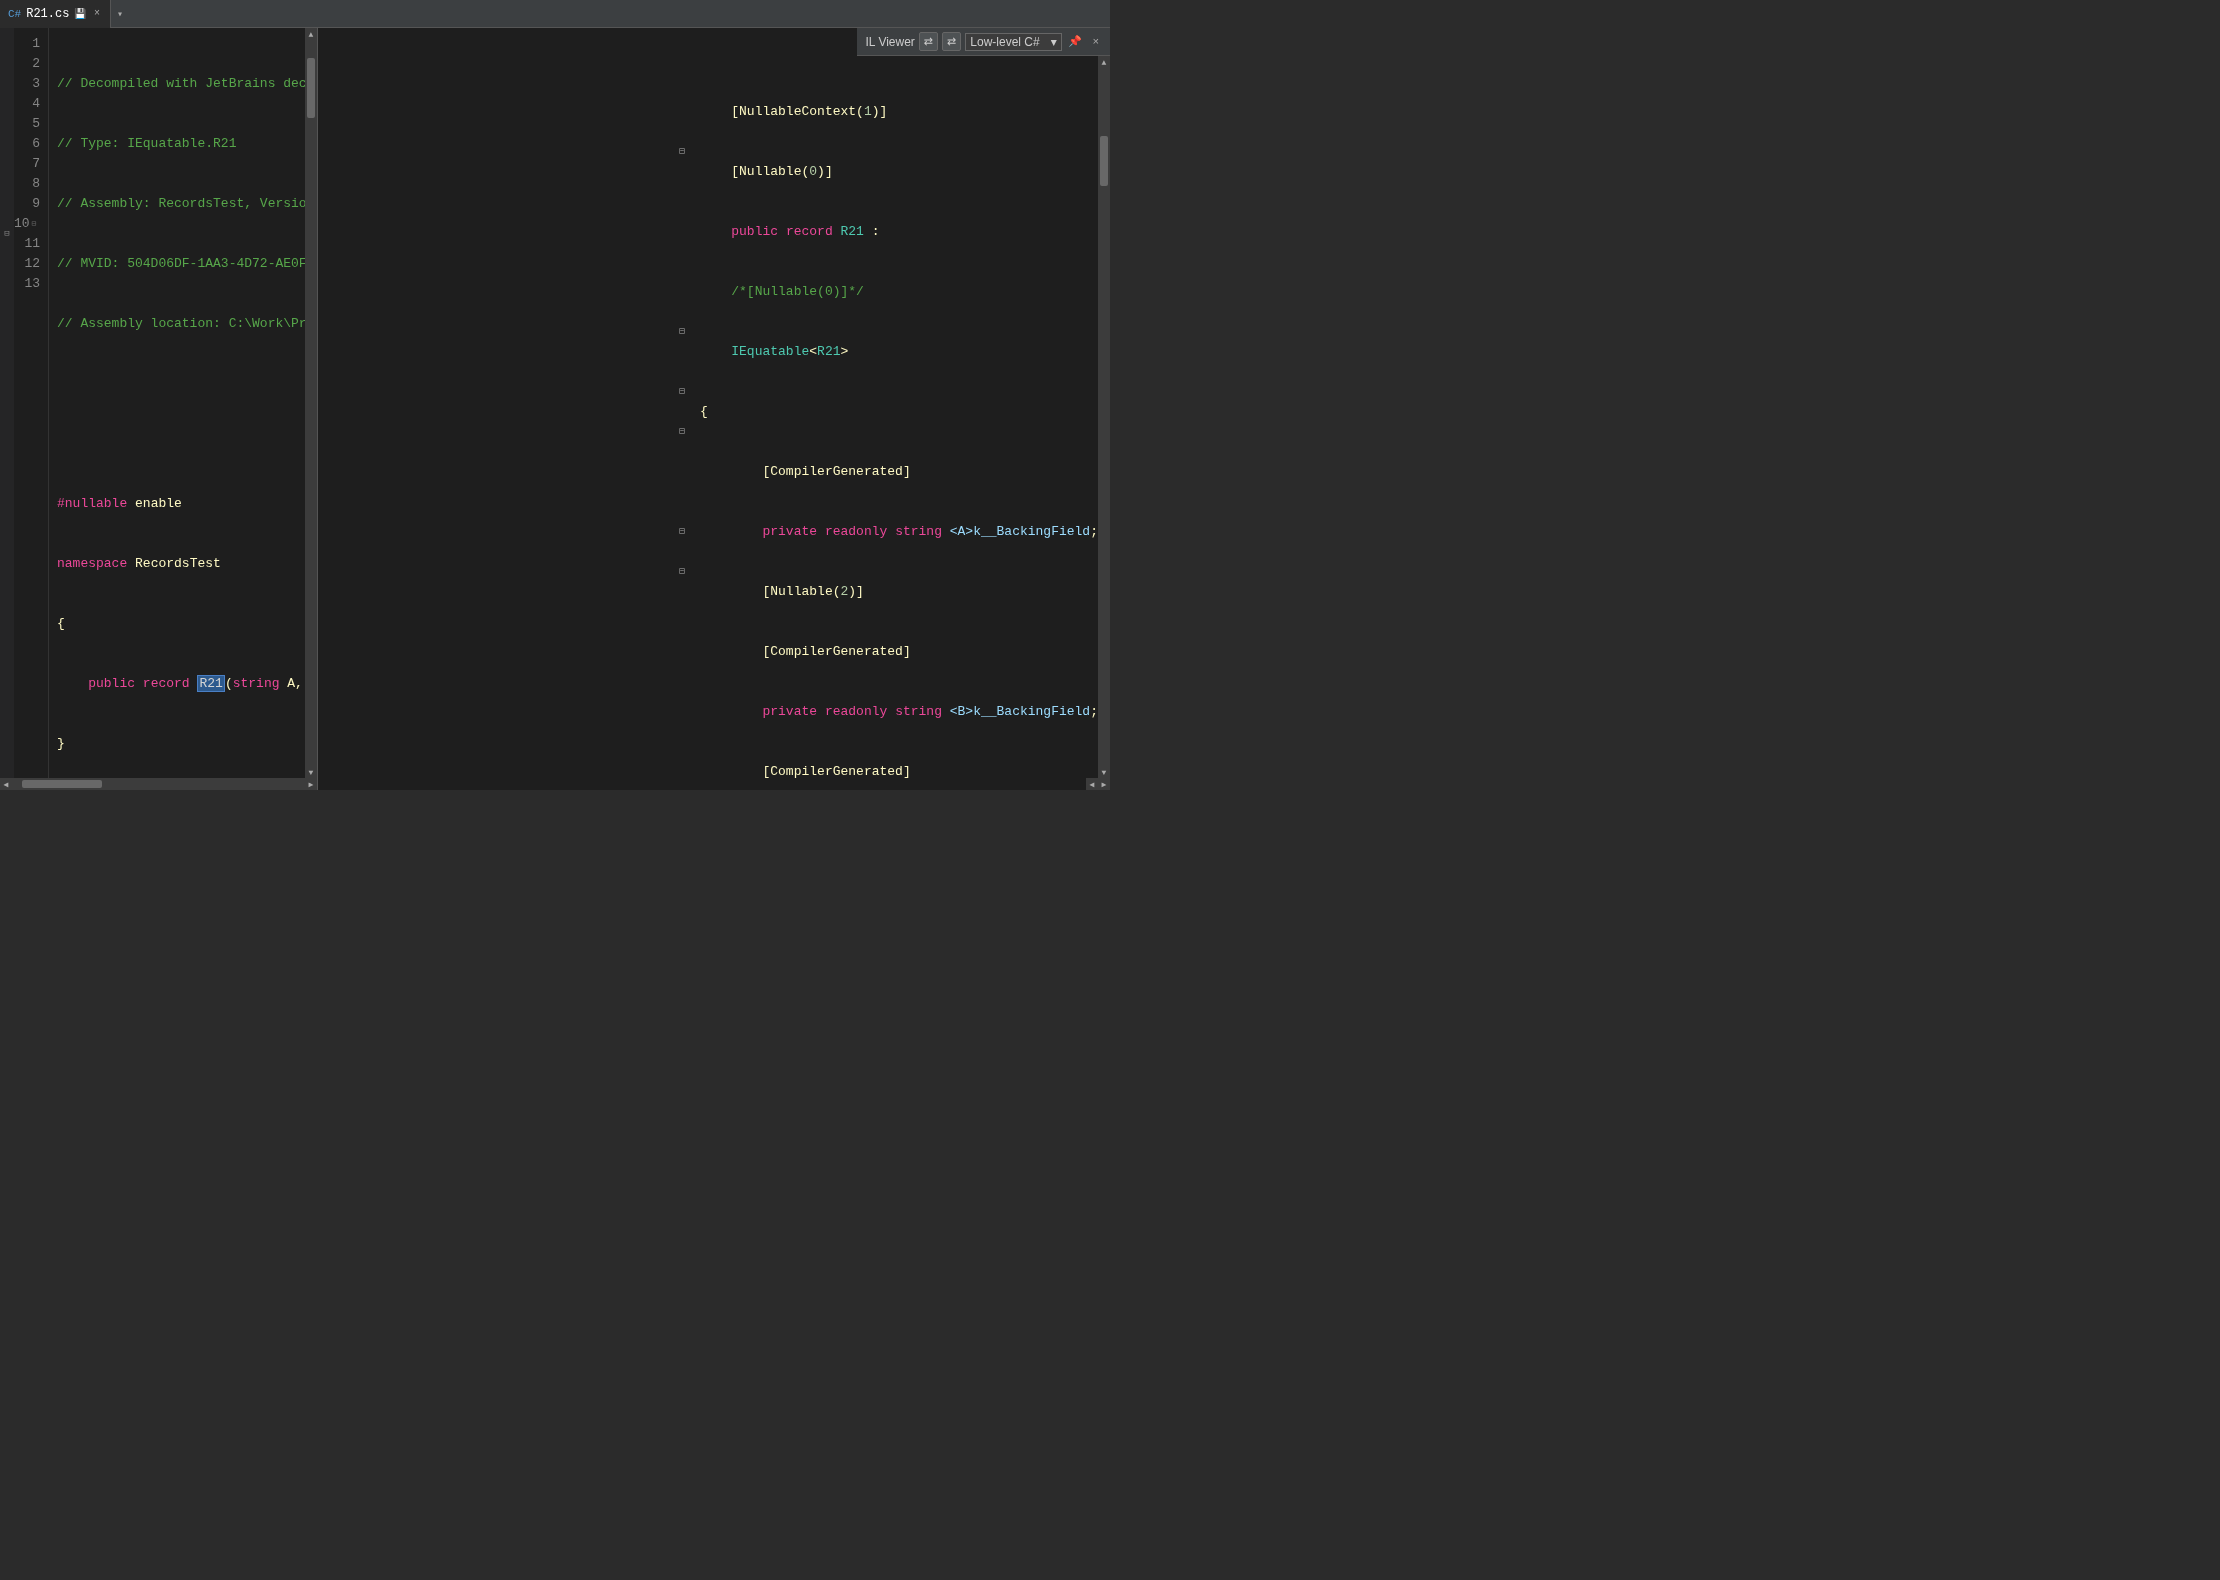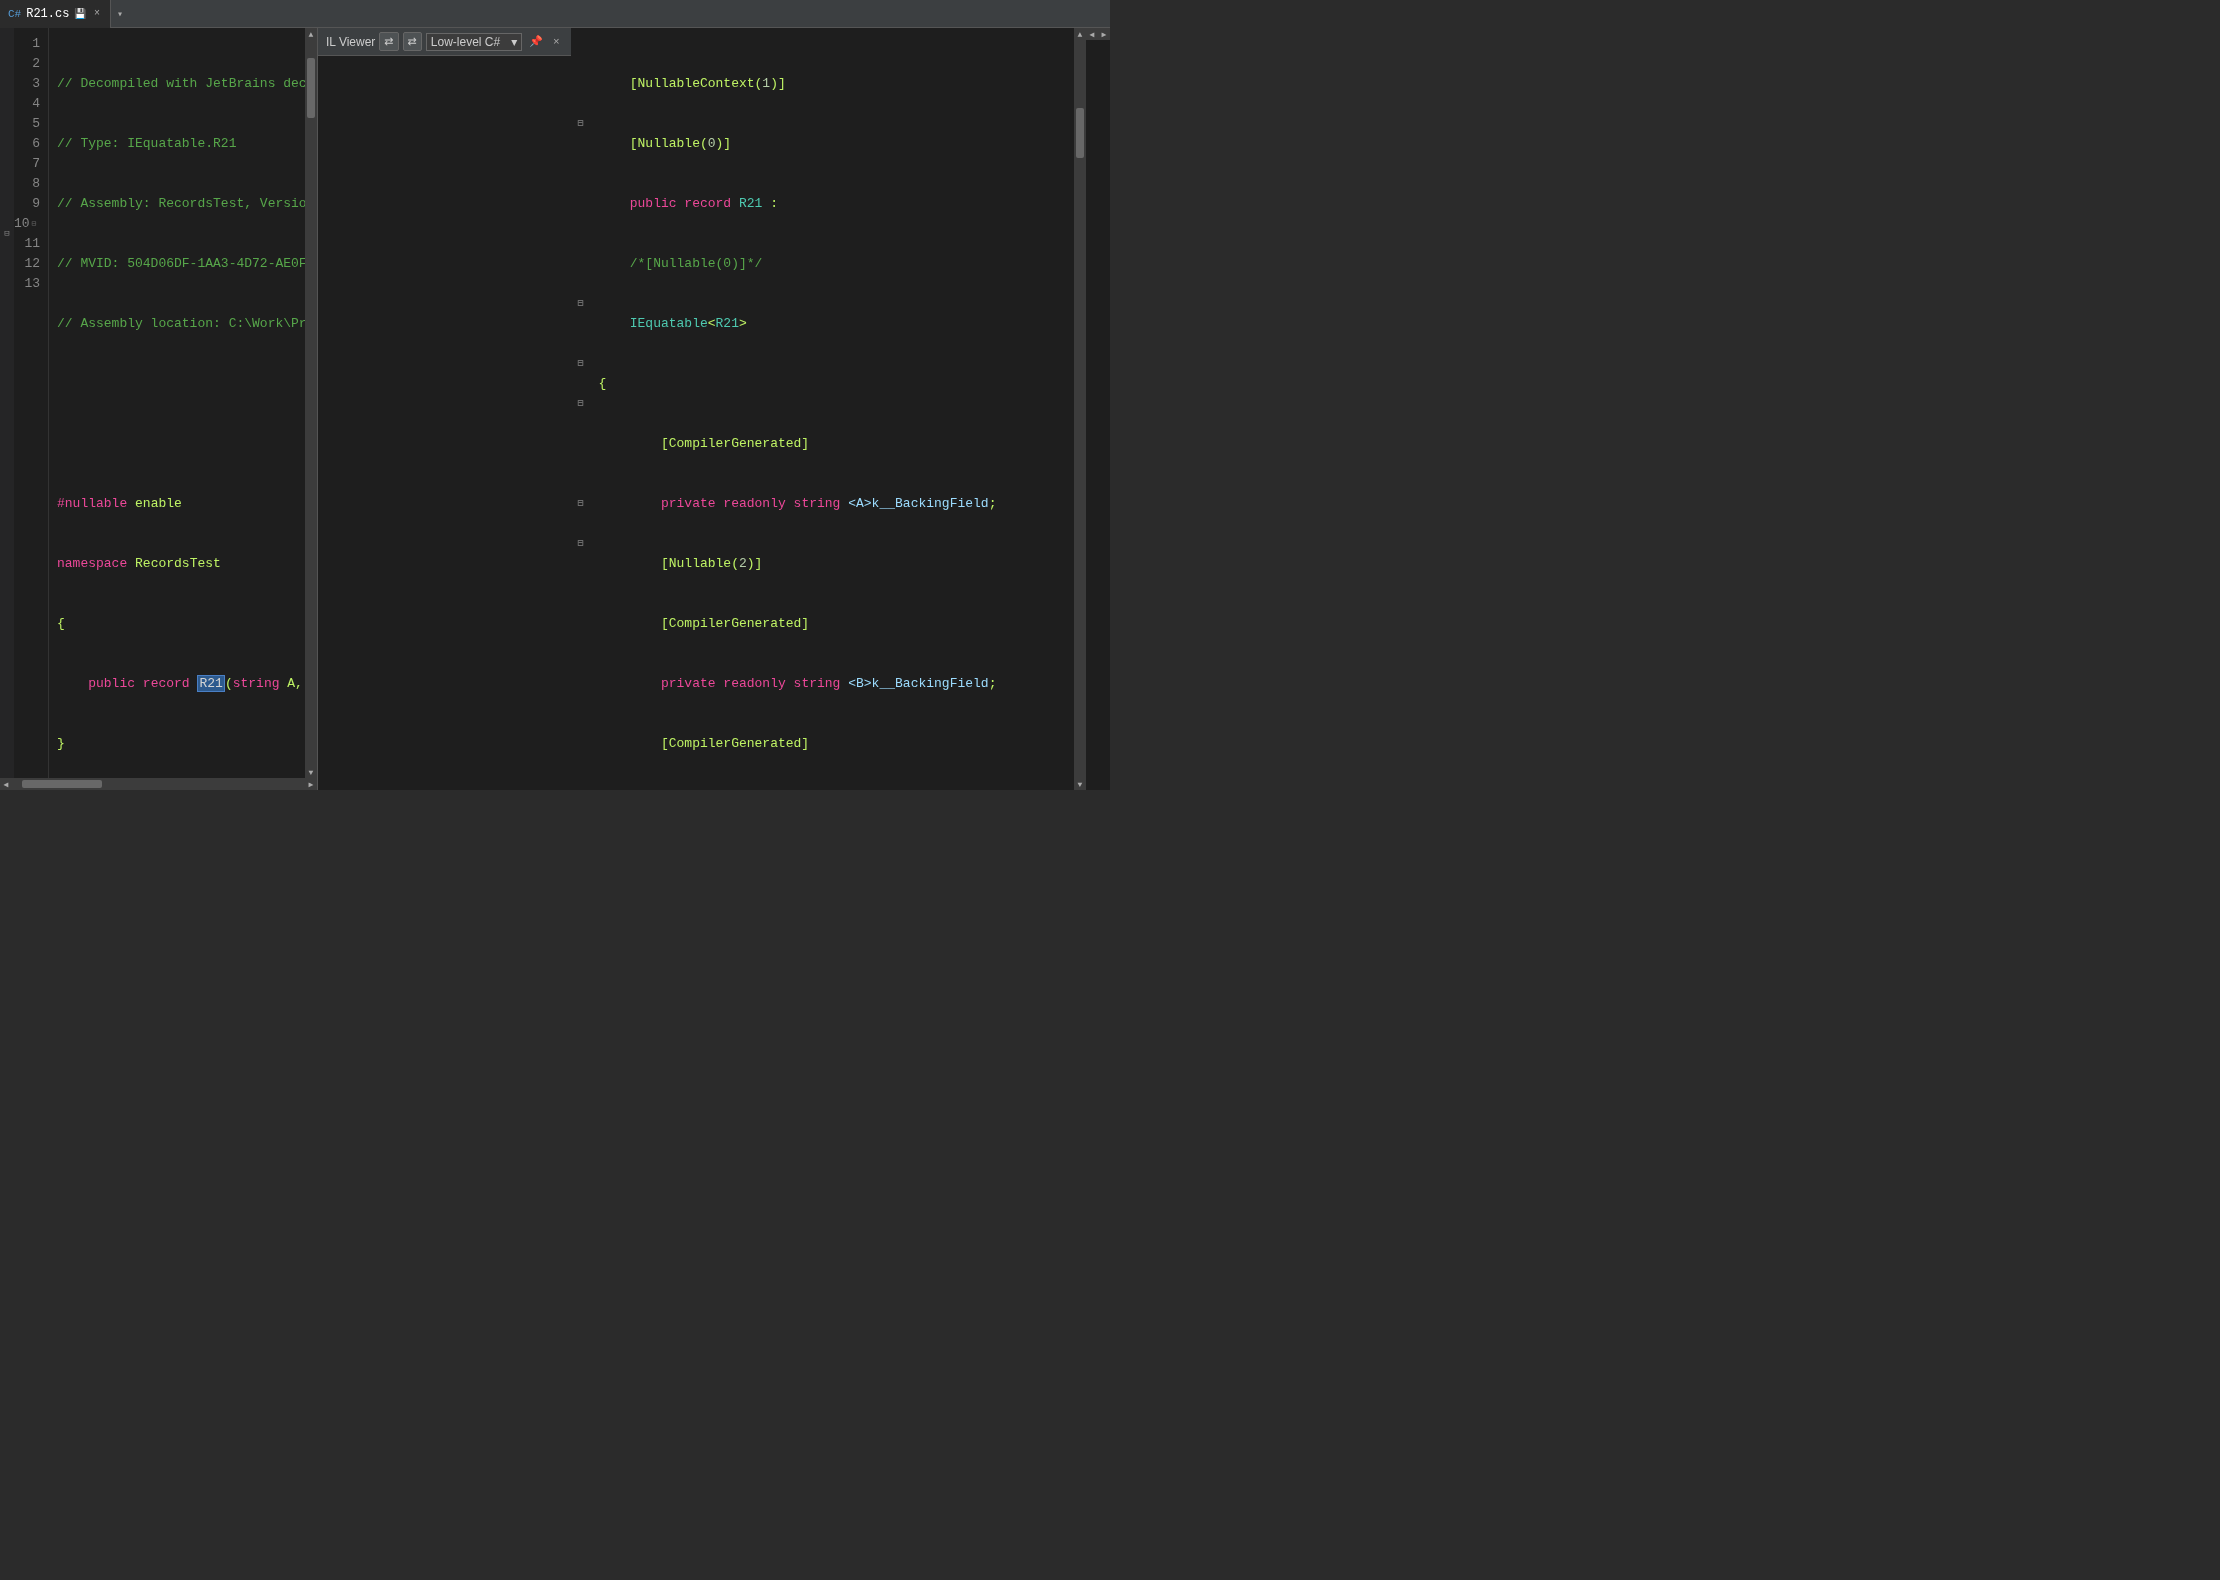--- a/index.html
+++ b/index.html
@@ -174,22 +174,23 @@
       line-height: 20px;
       text-align: center;
       width: 14px;
     }
 
     
     .il-panel {
       flex: 1;
       background: #1e1e1e;
       display: flex;
-      flex-direction: row;
-      overflow: hidden;
+      flex-direction: column;
+      overflow: hidden;
+      align-items: flex-end;
     }
 
     .il-header {
       display: flex;
       align-items: center;
       background: #3c3f41;
       padding: 4px 8px;
       border-bottom: 1px solid #555;
       height: 28px;
       flex-shrink: 0;
@@ -276,21 +277,21 @@
       display: flex;
       background: #3c3c3c;
       flex-shrink: 0;
     }
 
     
     .c-comment { color: #57a64a; }
     .c-keyword { color: #ec4899; }
     .c-type { color: #4ec9b0; }
     .c-number { color: #b5cea8; }
-    .c-white { color: #bef264; }
+    .c-white { color: #fef9c3; }
     .c-field { color: #9cdcfe; }
 
     
     .fold-minus {
       color: #858585;
       font-size: 10px;
       cursor: pointer;
       line-height: 20px;
     }
 

